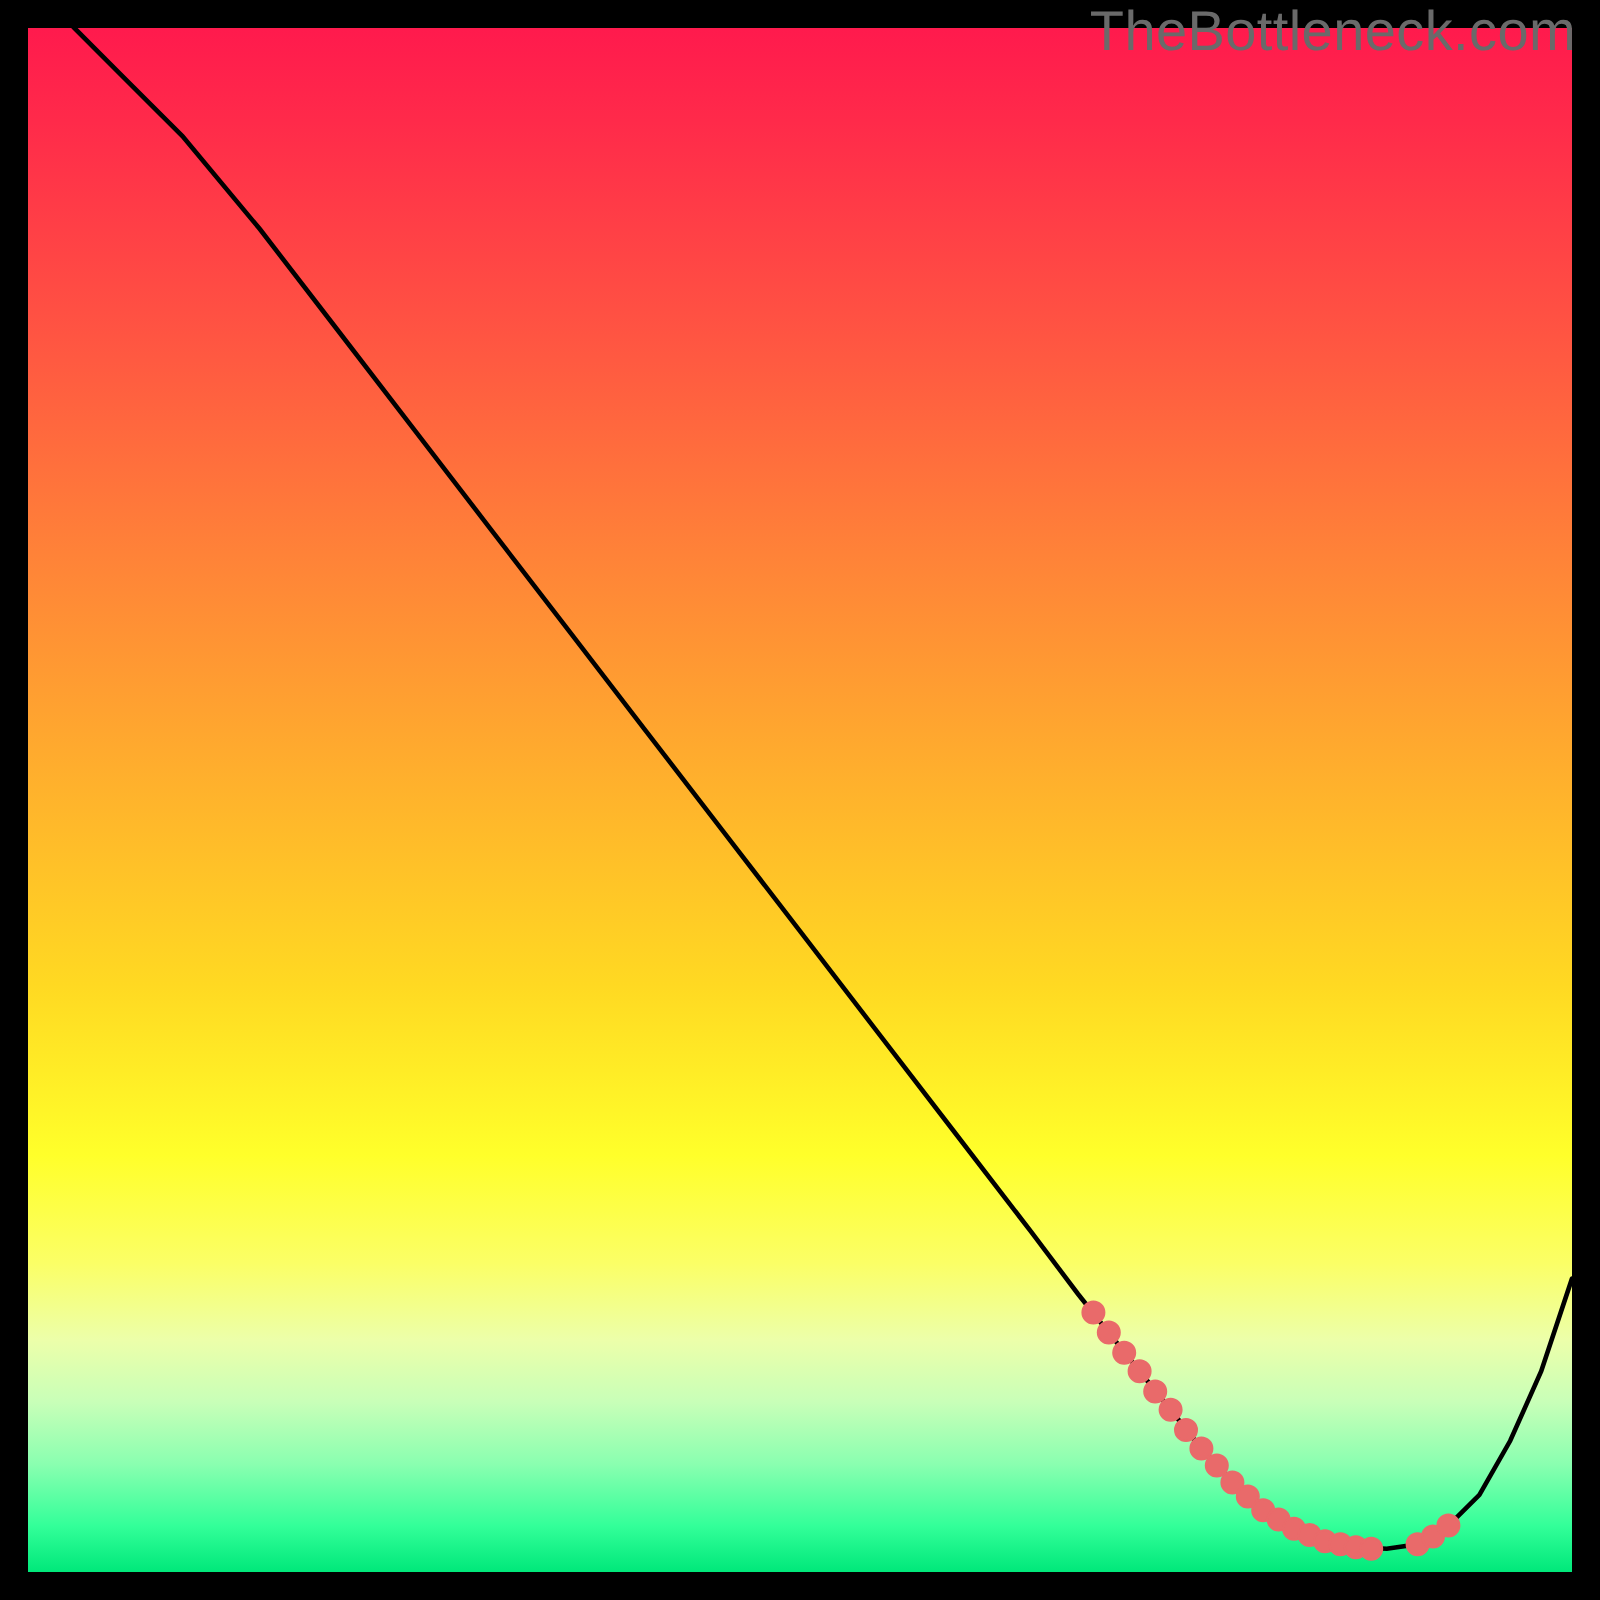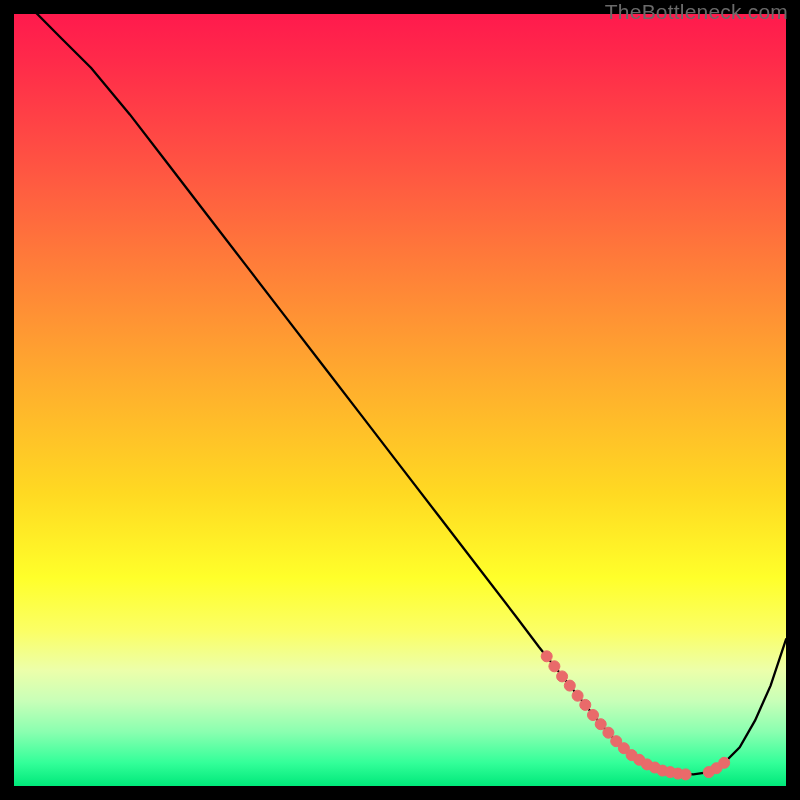--- a/index.html
+++ b/index.html
@@ -46,21 +46,21 @@
     left: 0;
     top: 0;
     width: 772px;
     height: 772px;
   }
   .watermark {
     position: absolute;
     top: 0;
     right: 12px;
     color: #6a6a6a;
-    font-size: 21px;
+    font-size: 28px;
     letter-spacing: 0.2px;
     font-weight: 400;
   }
 </style>
 </head>
 <body>
 
 <div class="frame">
   <div class="gradient"></div>
   <svg class="curve" viewBox="0 0 772 772" preserveAspectRatio="none">

